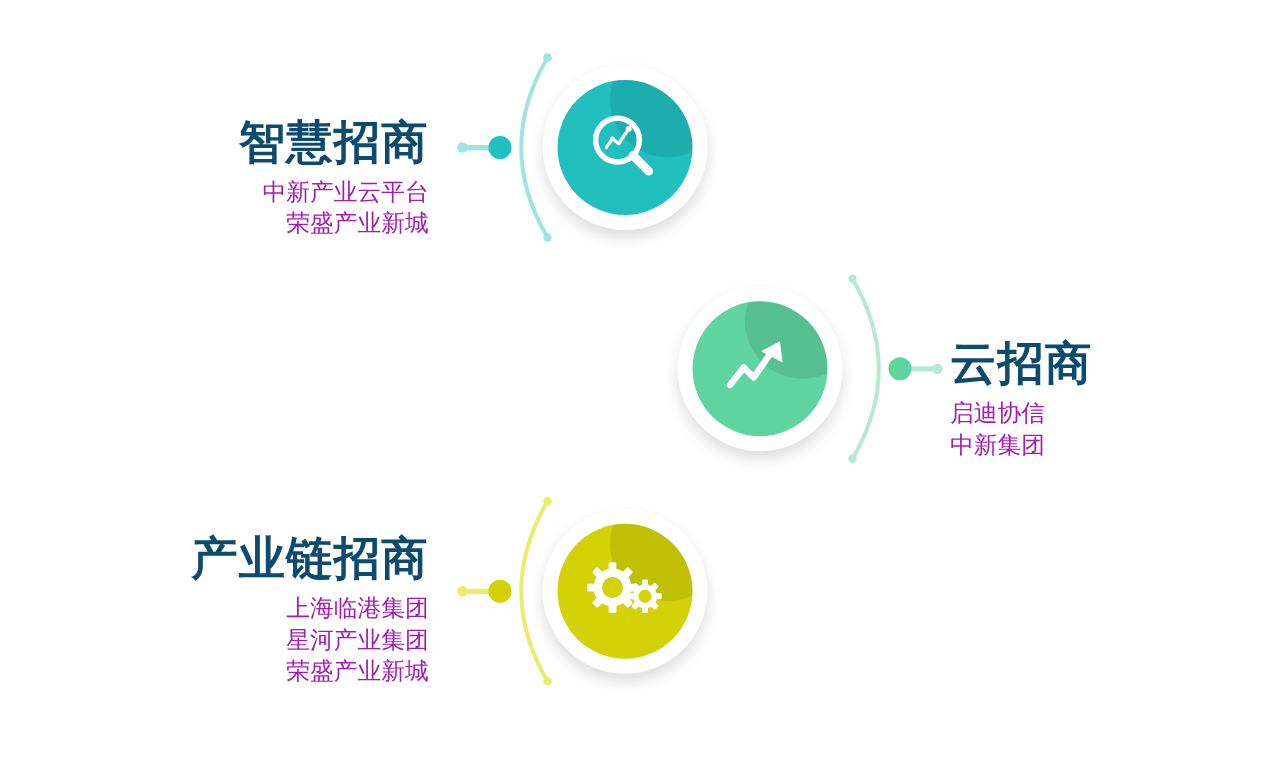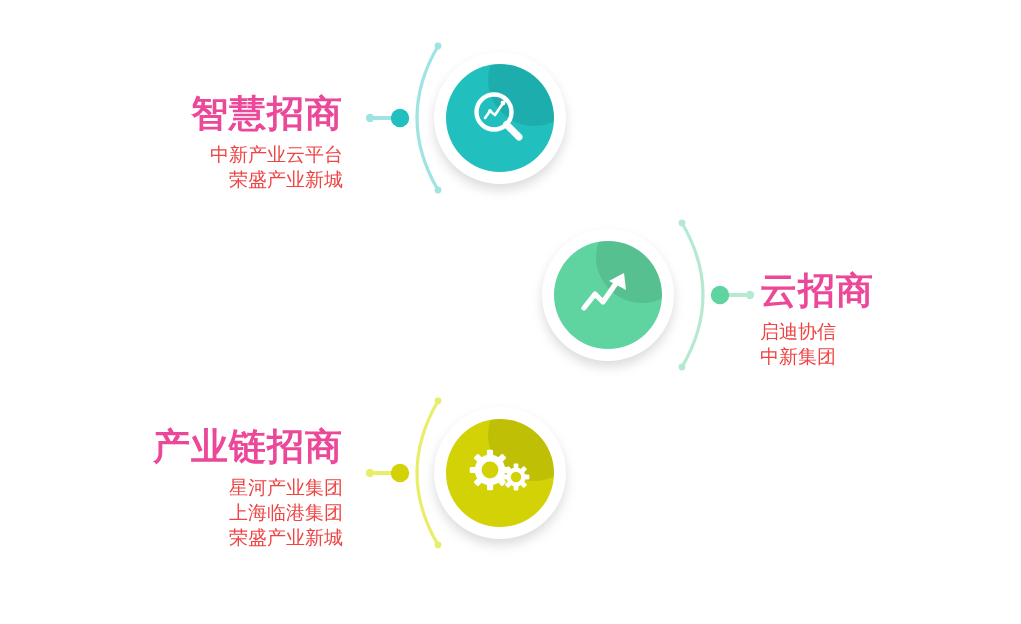--- a/index.html
+++ b/index.html
@@ -88,30 +88,30 @@
     width: 330px;
   }
   .textblock.align-right { text-align: right; }
   .textblock.align-left  { text-align: left; }
 
   .title {
     font-family: "DejaVu Sans", "Liberation Sans", sans-serif;
     font-weight: bold;
     font-size: 37px;
     line-height: 1.02;
-    color: #ec4899;
+    color: #0c4a6e;
     letter-spacing: 1px;
     white-space: nowrap;
   }
   .subs {
     margin-top: 9px;
     font-family: "DejaVu Sans", "Liberation Sans", sans-serif;
     font-size: 19px;
     line-height: 1.33;
-    color: #ef4444;
+    color: #a21caf;
     white-space: nowrap;
   }
   .subs .sub-line { display: block; }
 
   
   #item-1 .badge     { left: 434px; top: 52px; }
   #item-1 .connector { left: 352px; top: 38px; }
   #item-1 .textblock { left: 13px;  top: 95px; }
 
   
@@ -192,22 +192,22 @@
         <span class="sub-line">中新集团</span>
       </div>
     </div>
   </div>
 
   <div class="item" id="item-3">
 
     <div class="textblock align-right">
       <div class="title">产业链招商</div>
       <div class="subs">
+        <span class="sub-line">上海临港集团</span>
         <span class="sub-line">星河产业集团</span>
-        <span class="sub-line">上海临港集团</span>
         <span class="sub-line">荣盛产业新城</span>
       </div>
     </div>
 
     <div class="connector">
       <svg width="96" height="160" viewBox="0 0 96 160" xmlns="http://www.w3.org/2000/svg">
         <path d="M 86 8 Q 44 80 86 152" fill="none" stroke="#e9ee6a" stroke-width="3.2" stroke-linecap="round"></path>
         <circle cx="86" cy="8" r="3.4" fill="#e9ee6a"></circle>
         <circle cx="86" cy="152" r="3.4" fill="#e9ee6a"></circle>
         <line x1="18" y1="80" x2="48" y2="80" stroke="#e9ee6a" stroke-width="4.2" stroke-linecap="round"></line>

